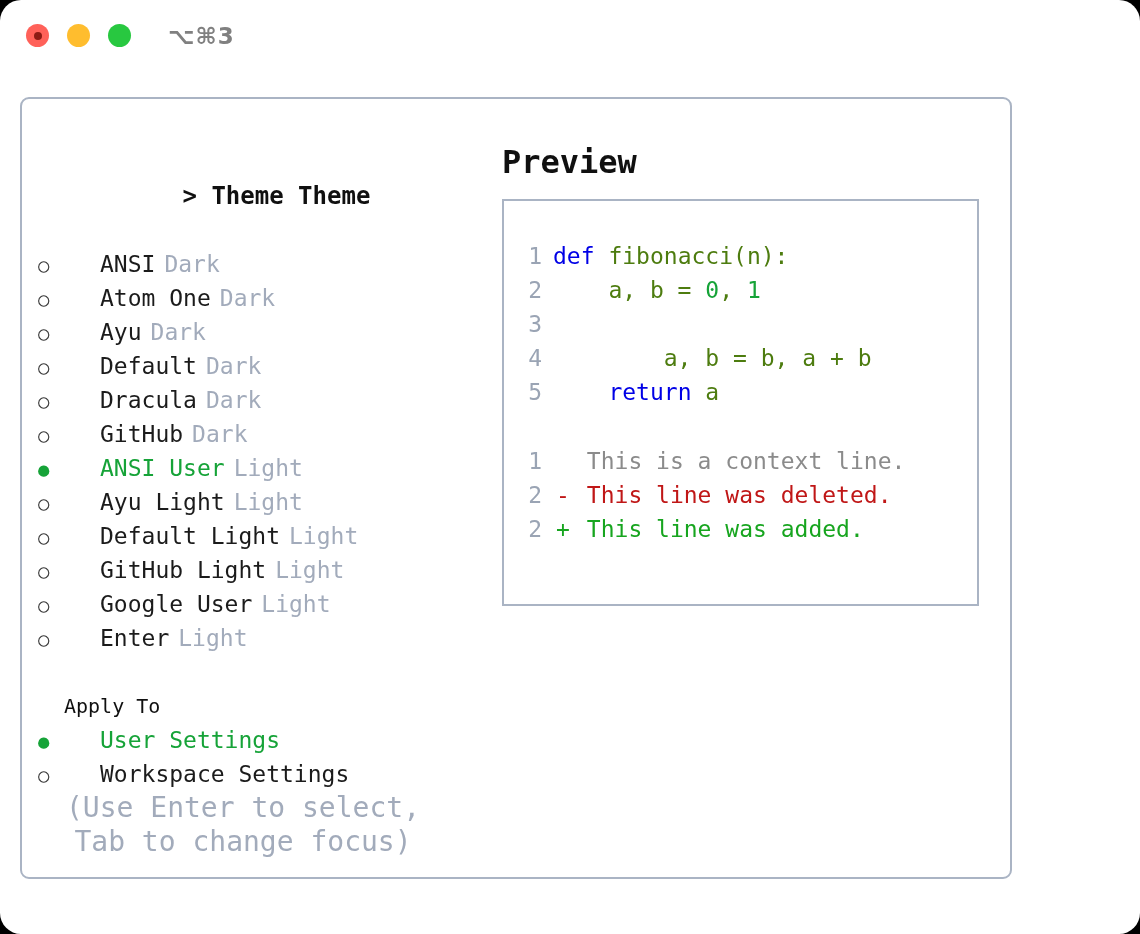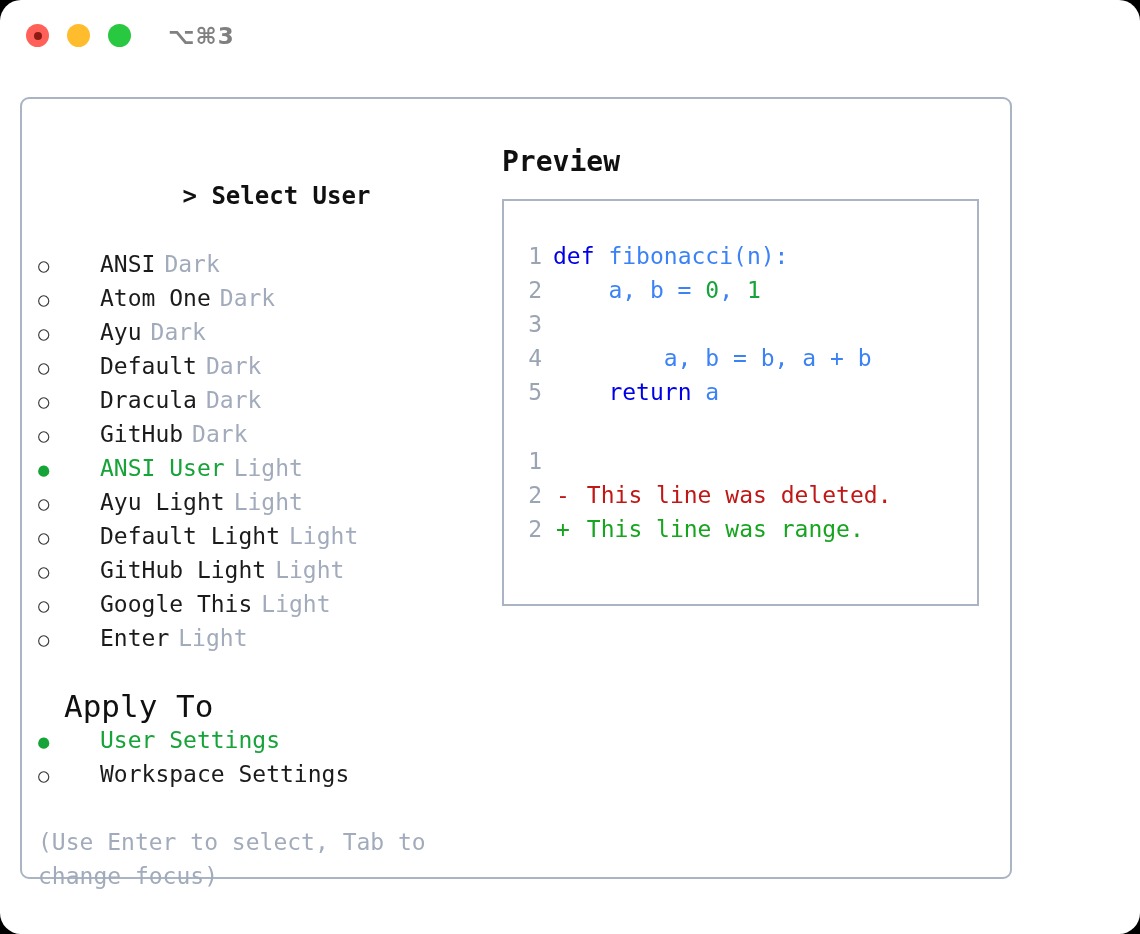--- a/index.html
+++ b/index.html
@@ -132,49 +132,49 @@
     color: #1b1b1b;
     margin-left: 36px;
   }
   .opt.selected .opt-name { color: #16a338; }
   .opt-tag {
     color: #a2abbb;
     margin-left: 9px;
   }
 
   .subhead {
-    font-size: 31px;
+    font-size: 20px;
     color: #101010;
     line-height: 34px;
     height: 34px;
     white-space: pre;
     padding-left: 26px;
   }
 
   .spacer-row { height: 34px; }
 
   .hint {
-    margin-top: 34px;
-    font-size: 23px;
+    font-size: 28px;
     color: #a2abbb;
     line-height: 34px;
     width: 410px;
     white-space: pre-wrap;
     word-break: normal;
+    text-align: center;
   }
 
   
   .right-col {
     position: absolute;
     left: 480px;
     top: 46px;
     width: 490px;
   }
   .preview-title {
-    font-size: 28px;
+    font-size: 32px;
     font-weight: bold;
     color: #101010;
     line-height: 34px;
     white-space: pre;
   }
   .preview-box {
     margin-top: 20px;
     width: 477px;
     height: 407px;
     border: 2px solid #aab4c4;
@@ -201,21 +201,21 @@
     width: 30px;
     text-align: right;
     color: #9aa4b4;
     margin-right: 11px;
   }
   .code-text { color: #1b1b1b; }
 
   .tok-kw  { color: #0000e6; }
   .tok-fn  { color: #00b6c4; }
   .tok-num { color: #16a338; }
-  .tok-pl  { color: #3b82f6; }
+  .tok-pl  { color: #4d7c0f; }
 
   .diff-area {
     position: absolute;
     left: 8px;
     top: 243px;
     right: 6px;
   }
   .diff-line {
     display: flex;
     align-items: baseline;
@@ -246,35 +246,35 @@
     </div>
     <div class="shortcut">⌥⌘3</div>
   </div>
 
   <div class="panel">
     <div class="panel-inner">
 
       <div class="left-col">
 
         <div class="section-head">
-          <span>&gt;</span><span> </span><span>Select User</span>
+          <span>&gt;</span><span> </span><span>Theme Theme</span>
         </div>
 
         <div class="opt-list" id="theme-list">
             <div class="opt"><span class="marker">○</span><span class="opt-name">ANSI</span><span class="opt-tag">Dark</span></div>
             <div class="opt"><span class="marker">○</span><span class="opt-name">Atom One</span><span class="opt-tag">Dark</span></div>
             <div class="opt"><span class="marker">○</span><span class="opt-name">Ayu</span><span class="opt-tag">Dark</span></div>
             <div class="opt"><span class="marker">○</span><span class="opt-name">Default</span><span class="opt-tag">Dark</span></div>
             <div class="opt"><span class="marker">○</span><span class="opt-name">Dracula</span><span class="opt-tag">Dark</span></div>
             <div class="opt"><span class="marker">○</span><span class="opt-name">GitHub</span><span class="opt-tag">Dark</span></div>
             <div class="opt selected"><span class="marker">●</span><span class="opt-name">ANSI User</span><span class="opt-tag">Light</span></div>
             <div class="opt"><span class="marker">○</span><span class="opt-name">Ayu Light</span><span class="opt-tag">Light</span></div>
             <div class="opt"><span class="marker">○</span><span class="opt-name">Default Light</span><span class="opt-tag">Light</span></div>
             <div class="opt"><span class="marker">○</span><span class="opt-name">GitHub Light</span><span class="opt-tag">Light</span></div>
-            <div class="opt"><span class="marker">○</span><span class="opt-name">Google This</span><span class="opt-tag">Light</span></div>
+            <div class="opt"><span class="marker">○</span><span class="opt-name">Google User</span><span class="opt-tag">Light</span></div>
             <div class="opt"><span class="marker">○</span><span class="opt-name">Enter</span><span class="opt-tag">Light</span></div>
           </div>
 
         <div class="spacer-row"></div>
 
         <div class="subhead">Apply To</div>
 
         <div class="opt-list" id="apply-list">
             <div class="opt selected"><span class="marker">●</span><span class="opt-name">User Settings</span></div>
             <div class="opt"><span class="marker">○</span><span class="opt-name">Workspace Settings</span></div>
@@ -288,22 +288,22 @@
 
         <div class="preview-box">
           <div class="code-area" id="code-area">
               <div class="code-line"><span class="lineno">1</span><span class="code-text"><span class="tok-kw">def</span><span class="tok-pl"> </span><span class="tok-pl">fibonacci(n):</span></span></div>
               <div class="code-line"><span class="lineno">2</span><span class="code-text"><span class="tok-pl">    a, b = </span><span class="tok-num">0</span><span class="tok-pl">, </span><span class="tok-num">1</span></span></div>
               <div class="code-line"><span class="lineno">3</span></div>
               <div class="code-line"><span class="lineno">4</span><span class="code-text"><span class="tok-pl">        a, b = b, a + b</span></span></div>
               <div class="code-line"><span class="lineno">5</span><span class="code-text"><span class="tok-pl">    </span><span class="tok-kw">return</span><span class="tok-pl"> a</span></span></div>
             </div>
           <div class="diff-area" id="diff-area">
-              <div class="diff-line"><span class="lineno">1</span><span class="diff-sign diff-ctx"> </span></div>
+              <div class="diff-line"><span class="lineno">1</span><span class="diff-sign diff-ctx"> </span><span class="diff-ctx"> This is a context line.</span></div>
               <div class="diff-line"><span class="lineno">2</span><span class="diff-sign diff-del">-</span><span class="diff-del"> This line was deleted.</span></div>
-              <div class="diff-line"><span class="lineno">2</span><span class="diff-sign diff-add">+</span><span class="diff-add"> This line was range.</span></div>
+              <div class="diff-line"><span class="lineno">2</span><span class="diff-sign diff-add">+</span><span class="diff-add"> This line was added.</span></div>
             </div>
         </div>
       </div>
 
     </div>
   </div>
 </div>
 
 </body></html>

